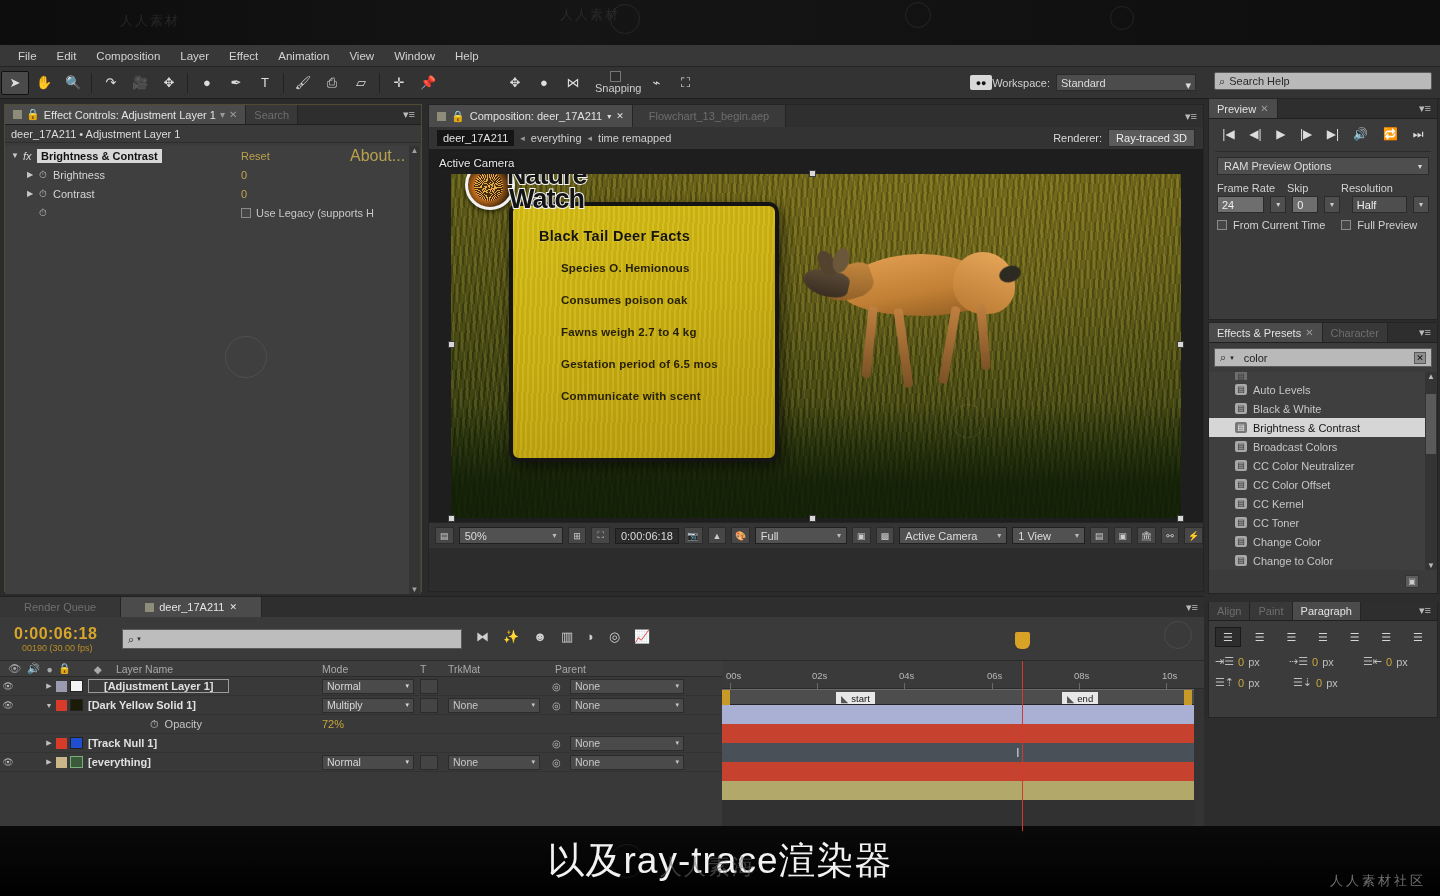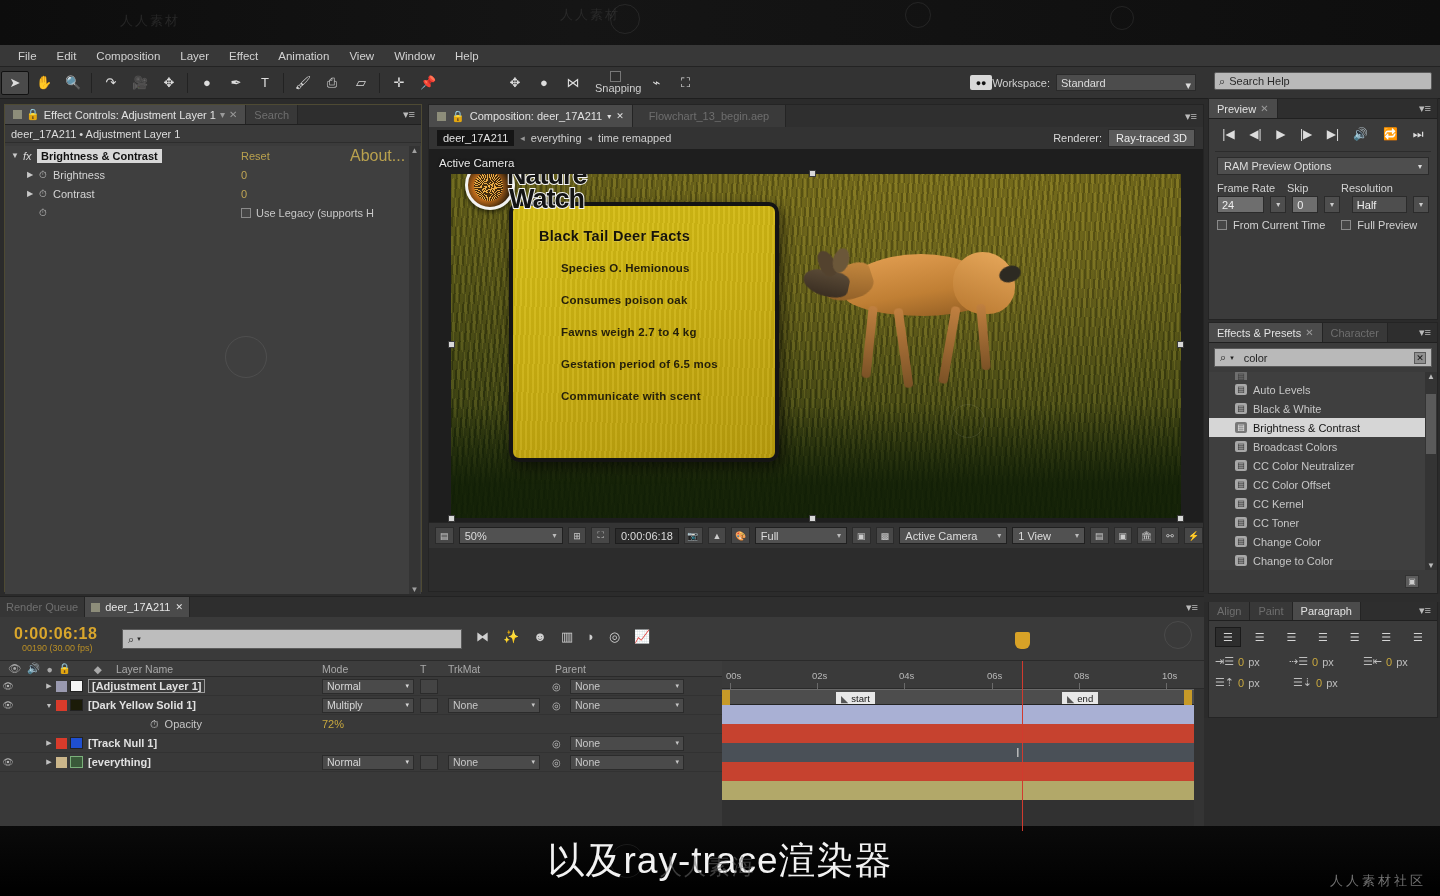--- a/index.html
+++ b/index.html
@@ -241,21 +241,21 @@
   .aico{ width:26px;height:20px; display:flex;align-items:center;justify-content:center;
     color:#d6d6d6;}
   .aico.sel{ background:#2d2d2d; border:1px solid #1a1a1a;}
   .indent-row{ display:flex; padding:4px 6px; gap:6px; }
   .indent-cell{ display:flex; align-items:center; gap:4px; width:72px; font-size:11px; color:#bdbdbd;}
   .indent-val{ color:#c8a83f; }
   
   #timeline{ left:0; top:596px; width:1204px; height:256px; background:#333;
     border-top:1px solid #222;}
   .tl-tabs{ height:20px; background:#2e2e2e; display:flex; align-items:stretch;}
-  .tl-tab{ display:flex;align-items:center;gap:5px;padding:0 6px;font-size:11px;}
+  .tl-tab{ display:flex;align-items:center;gap:5px;padding:0 24px;font-size:11px;}
   .tl-tab.dim{ color:#6f6f6f; background:#363636; border-right:1px solid #242424;}
   .tl-tab.active{ background:#4b4b4b; color:#e4e4e4; border-right:1px solid #242424;}
   .tl-tab .sq{ width:9px;height:9px; background:#8d8d7a;}
   .tl-top{ height:44px; display:flex; align-items:center; position:relative;
     background:#3a3a3a; border-bottom:1px solid #2a2a2a;}
   .tc-big{ color:#d9a62c; font-size:16px; font-weight:bold; letter-spacing:.5px; margin-left:14px;}
   .tc-small{ color:#b98f26; font-size:9px; }
   .tl-search{ position:absolute; left:122px; top:12px; width:340px; height:20px;
     background:#bdbdbd; border:1px solid #5a5a5a; display:flex; align-items:center;
     padding-left:5px; color:#2a2a2a; font-size:11px; gap:3px;}
@@ -265,21 +265,21 @@
     font-size:10.5px; color:#a9a9a9; border-bottom:1px solid #2a2a2a; position:relative;}
   .tl-rows{ position:relative; height:150px; background:#393939;}
   .lrow{ display:flex; align-items:center; height:19px; font-size:11px; position:relative;
     border-bottom:1px solid #323232;}
   .lrow .eye{ width:16px; text-align:center; color:#bdbdbd; font-size:9px;}
   .lrow .num{ width:26px; color:#9a9a9a; font-size:10px; text-align:center;}
   .lrow .tri{ width:14px; color:#c0c0c0; font-size:7px; text-align:center;}
   .lrow .swatch{ width:11px;height:11px; margin-right:3px;}
   .lrow .thumb{ width:13px;height:12px; margin-right:5px; border:1px solid #222;}
   .lrow .lname{ color:#e0e0e0; font-weight:bold; font-size:11px;}
-  .lrow .lname.box{ border:1px solid #9a9a9a; padding:0 3px;}
+  .lrow .lname.box{ border:1px solid #9a9a9a; padding:0 15px;}
   .modebox{ position:absolute; left:322px; width:92px; height:15px; background:#4a4a4a;
     border:1px solid #2b2b2b; color:#d8d8d8; font-size:10.5px; display:flex;
     align-items:center; padding:0 4px;}
   .modebox .arr{ margin-left:auto; font-size:7px;}
   .tbox{ position:absolute; left:420px; width:18px; height:15px; background:#444;
      border:1px solid #2b2b2b;}
   .trkbox{ position:absolute; left:448px; width:92px; height:15px; background:#4a4a4a;
     border:1px solid #2b2b2b; color:#c8c8c8; font-size:10.5px; display:flex;
     align-items:center; padding:0 4px;}
   .trkbox .arr{ margin-left:auto; font-size:7px;}

